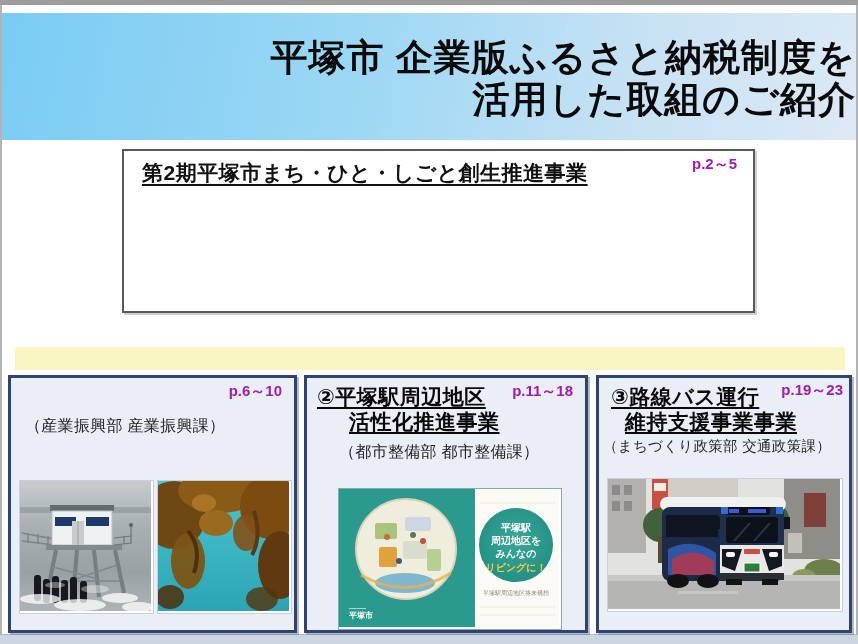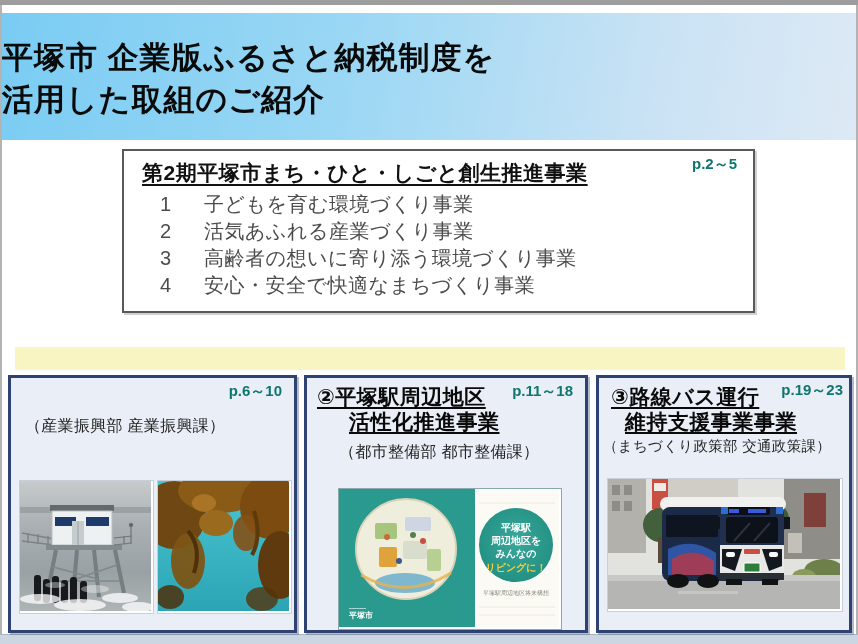--- a/index.html
+++ b/index.html
@@ -6,29 +6,29 @@
   body{width:858px;height:644px;background:#ffffff;font-family:"Liberation Sans","DejaVu Sans",sans-serif;overflow:hidden;}
   .slide{position:relative;width:858px;height:644px;background:#ffffff;}
   
   .top-strip{position:absolute;left:0;top:0;width:858px;height:5px;background:#9d9d9d;}
   .left-strip{position:absolute;left:0;top:5px;width:2px;height:639px;background:#b3b3b3;}
   .right-strip{position:absolute;right:0;top:5px;width:2px;height:639px;background:#b3b3b3;}
   .bottom-strip{position:absolute;left:0;top:634px;width:858px;height:10px;background:#ccd5e2;border-top:1px solid #aab6c6;}
   
   .header-band{position:absolute;left:2px;top:13px;width:854px;height:127px;
     background:linear-gradient(100deg,#7accf3 0%,#9ad7f4 40%,#c8e2f4 75%,#dde9f5 100%);}
-  .header-title{position:absolute;left:0;top:24px;width:100%;text-align:left;
-    font-size:31px;line-height:42px;font-weight:bold;color:#0a0a0a;letter-spacing:1px;}
+  .header-title{position:absolute;left:0;top:24px;width:100%;text-align:right;
+    font-size:37px;line-height:42px;font-weight:bold;color:#0a0a0a;letter-spacing:1px;}
   
   .overview-box{position:absolute;left:122px;top:149px;width:594px;height:160px;background:#ffffff;
     border:2px solid #595959;box-shadow:2px 2px 0 rgba(120,120,120,.35);padding-left:35px;}
   .overview-heading{position:absolute;left:18px;top:8px;font-size:21px;font-weight:bold;color:#111;
     text-decoration:underline;text-underline-offset:4px;text-decoration-thickness:2px;letter-spacing:.5px;}
   .overview-pageref{position:absolute;right:16px;top:4px;}
-  .pageref{font-size:15px;font-weight:bold;color:#0f766e;}
+  .pageref{font-size:15px;font-weight:bold;color:#a21caf;}
   .overview-list{position:absolute;left:36px;top:40px;margin:0;padding:0;list-style:none;
     font-size:20px;line-height:27px;color:#4c4c4c;letter-spacing:.5px;}
   .overview-list .num{display:inline-block;width:44px;}
   
   .highlight-band{position:absolute;left:15px;top:347px;width:830px;height:23px;background:#f8f5c2;}
   .highlight-text{position:absolute;left:45px;top:331px;font-size:28px;font-weight:bold;color:#000;letter-spacing:1px;}
   
   .project{position:absolute;top:375px;height:258px;background:#e9eef7;border:3px solid #2e4372;
     box-sizing:border-box;box-shadow:2px 2px 0 rgba(110,120,150,.5);}
   .p1{left:8px;width:289px;}
@@ -53,26 +53,20 @@
   <div class="header-band">
     <div class="header-title">
       <div>平塚市 企業版ふるさと納税制度を</div>
       <div>活用した取組のご紹介</div>
     </div>
   </div>
 
   <div class="overview-box">
     <div class="overview-heading">第2期平塚市まち・ひと・しごと創生推進事業</div>
     <div class="overview-pageref pageref">p.2～5</div>
-    <ul class="overview-list">
-      <li><span class="num">1</span><span>子どもを育む環境づくり事業</span></li>
-      <li><span class="num">2</span><span>活気あふれる産業づくり事業</span></li>
-      <li><span class="num">3</span><span>高齢者の想いに寄り添う環境づくり事業</span></li>
-      <li><span class="num">4</span><span>安心・安全で快適なまちづくり事業</span></li>
-    </ul>
   </div>
 
   <div class="highlight-band"></div>
 
   <div class="project p1">
     <div class="proj-pageref pageref" style="right:12px;top:4px;">p.6～10</div>
     <div class="proj-dept" style="position:absolute;left:14px;top:38px;">（産業振興部 産業振興課）</div>
 
     <div class="photo" style="left:8px;top:102px;width:133px;height:132px;">
       <svg width="131" height="130" viewBox="0 0 131 130">

